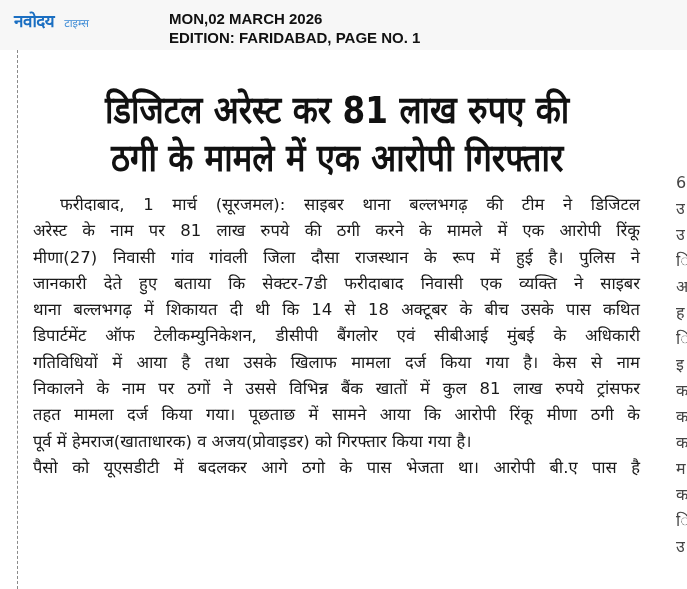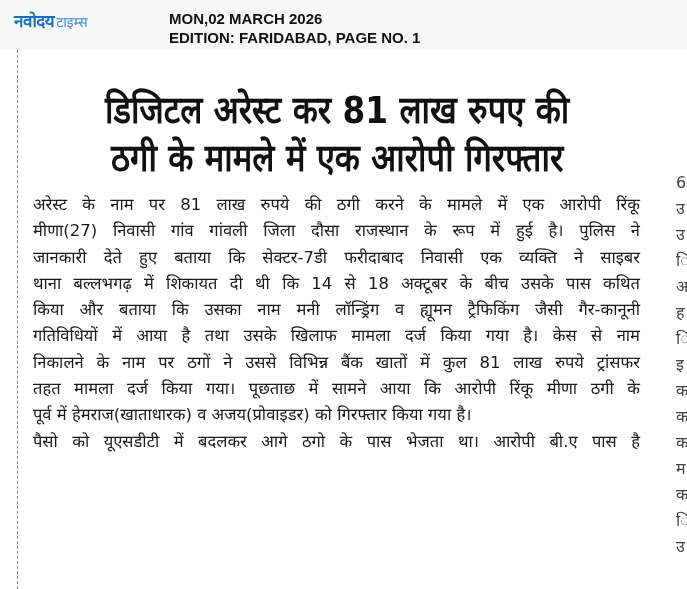--- a/index.html
+++ b/index.html
@@ -27,24 +27,24 @@
     }
     .logo-main {
       font-family: "DejaVu Sans", sans-serif;
       font-weight: bold;
       font-size: 17px;
       color: #1b6fc2;
       letter-spacing: -0.5px;
       line-height: 20px;
     }
     .logo-sub {
-      font-family: Liberation Mono, monospace;
-      font-size: 14px;
+      font-family: Liberation Serif, serif;
+      font-size: 11px;
       color: #3d8bd6;
-      margin-left: 2px;
+      margin-left: 10px;
       line-height: 16px;
     }
     .edition {
       position: absolute;
       left: 169px; top: 9px;
       font-family: "Liberation Sans", sans-serif;
       font-size: 15px;
       line-height: 19px;
       color: #111;
       font-weight: bold;
@@ -127,25 +127,26 @@
 <div class="cut-line">
   
 </div>
 
 <div class="headline">
   <div>डिजिटल अरेस्ट कर 81 लाख रुपए की</div>
   <div>ठगी के मामले में एक आरोपी गिरफ्तार</div>
 </div>
 
 <div class="body-text">
+  <div class="body-line first">फरीदाबाद, 1 मार्च (सूरजमल): साइबर थाना बल्लभगढ़ की टीम ने डिजिटल</div>
   <div class="body-line">अरेस्ट के नाम पर 81 लाख रुपये की ठगी करने के मामले में एक आरोपी रिंकू</div>
   <div class="body-line">मीणा(27) निवासी गांव गांवली जिला दौसा राजस्थान  के रूप में हुई है। पुलिस ने</div>
   <div class="body-line">जानकारी देते हुए बताया कि सेक्टर-7डी फरीदाबाद निवासी एक व्यक्ति ने साइबर</div>
   <div class="body-line">थाना बल्लभगढ़ में शिकायत दी थी कि 14 से 18 अक्टूबर के बीच उसके पास कथित</div>
-  <div class="body-line">किया और बताया कि उसका नाम मनी लॉन्ड्रिंग व ह्यूमन ट्रैफिकिंग जैसी गैर-कानूनी</div>
+  <div class="body-line">डिपार्टमेंट ऑफ टेलीकम्युनिकेशन, डीसीपी बैंगलोर एवं सीबीआई मुंबई के अधिकारी</div>
   <div class="body-line">गतिविधियों में आया है तथा उसके खिलाफ मामला दर्ज किया गया है। केस से नाम</div>
   <div class="body-line">निकालने के नाम पर ठगों ने उससे विभिन्न बैंक खातों में कुल 81 लाख रुपये ट्रांसफर</div>
   <div class="body-line">तहत मामला दर्ज किया गया। पूछताछ में सामने आया कि आरोपी रिंकू मीणा ठगी के</div>
   <div class="body-line last">पूर्व में हेमराज(खाताधारक) व अजय(प्रोवाइडर) को गिरफ्तार किया गया है।</div>
   <div class="body-line">पैसो को यूएसडीटी में बदलकर आगे ठगो के पास भेजता था। आरोपी बी.ए पास है</div>
 </div>
 
 <div class="right-strip">
   <div>6</div>
   <div>उ</div>

